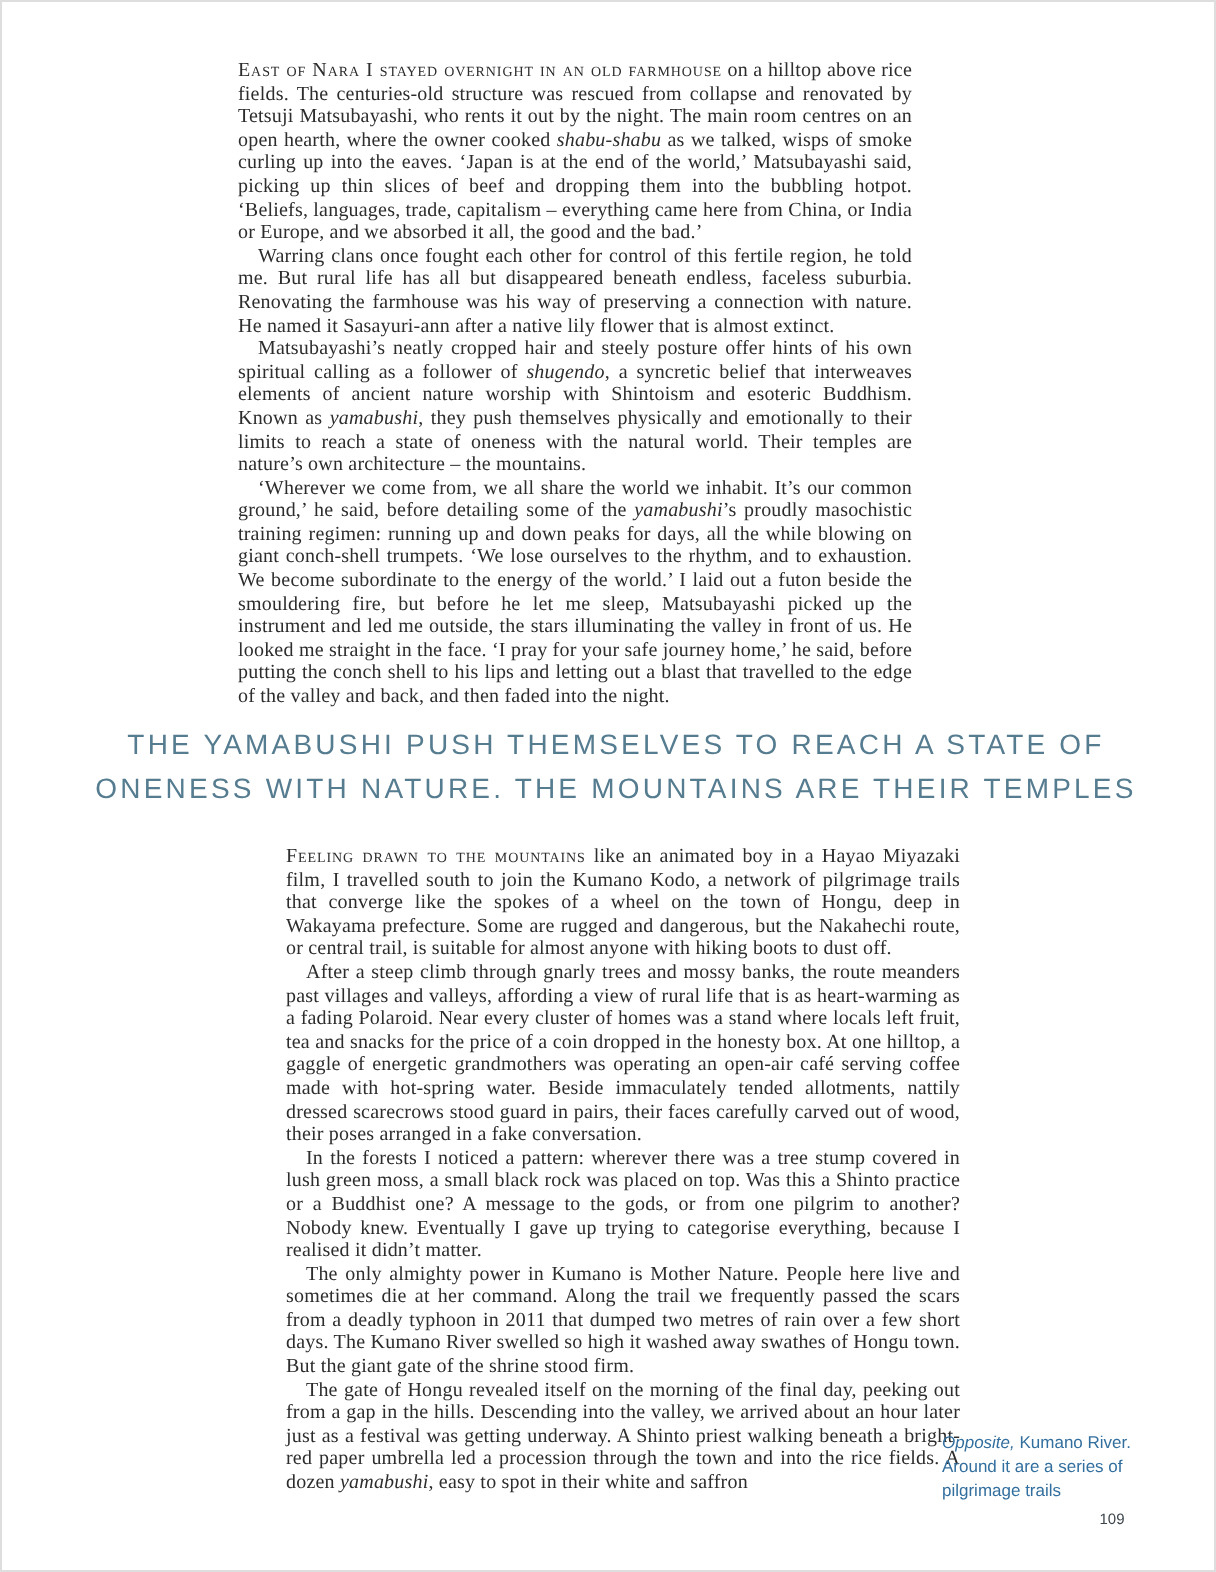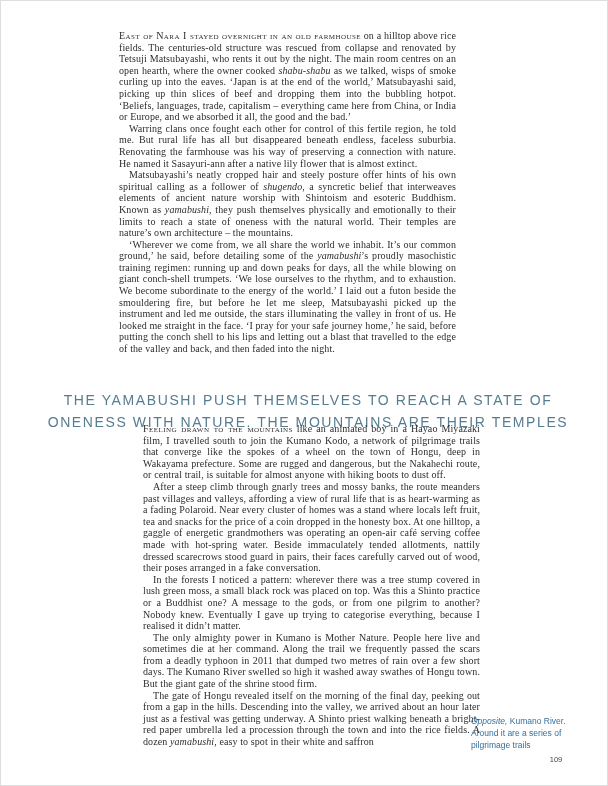--- a/index.html
+++ b/index.html
@@ -43,21 +43,20 @@
     left: 16px;
     right: 8px;
     top: 360px;
     text-align: center;
     font-family: "Liberation Sans", sans-serif;
     font-weight: 300;
     font-size: 14px;
     line-height: 22px;
     letter-spacing: 1.6px;
     color: #567c90;
-    margin-top: 28px;
   }
   .pull-quote .quote-line { white-space: nowrap; }
   .caption {
     position: absolute;
     left: 470px;
     top: 714px;
     width: 108px;
     font-family: Liberation Sans, sans-serif;
     font-size: 8.5px;
     line-height: 12px;

